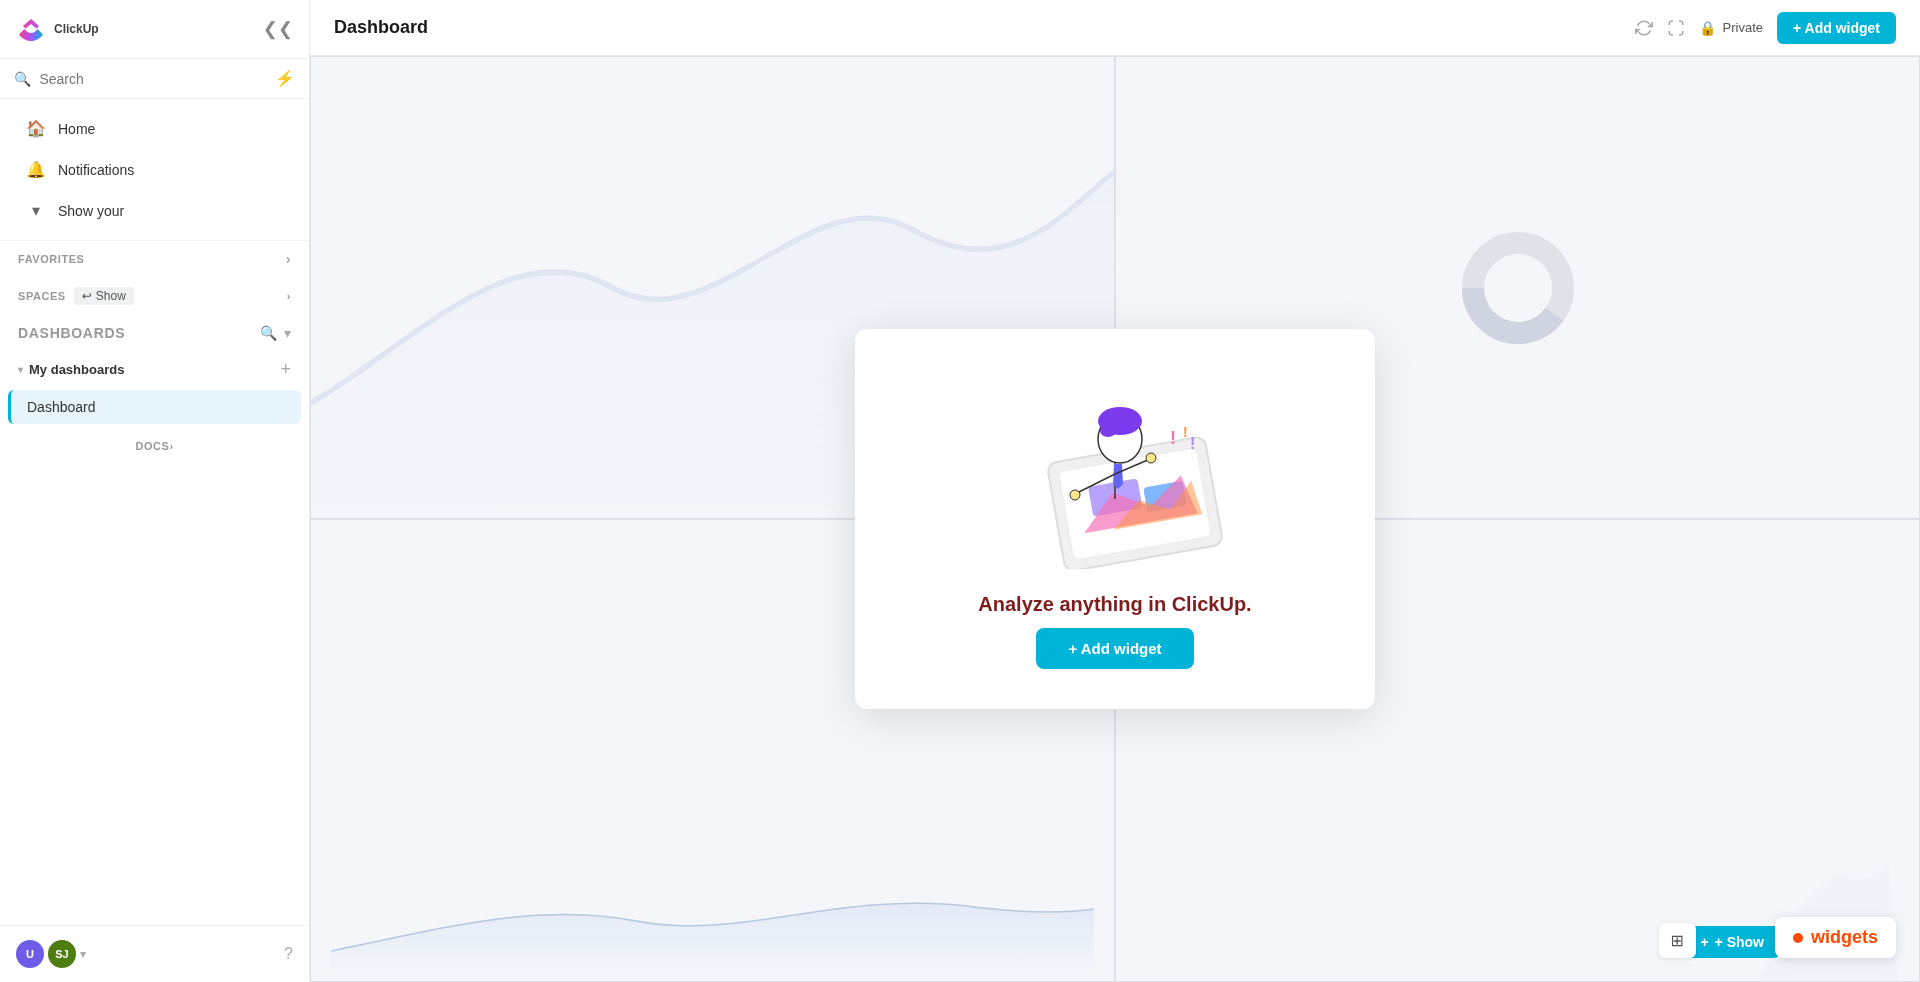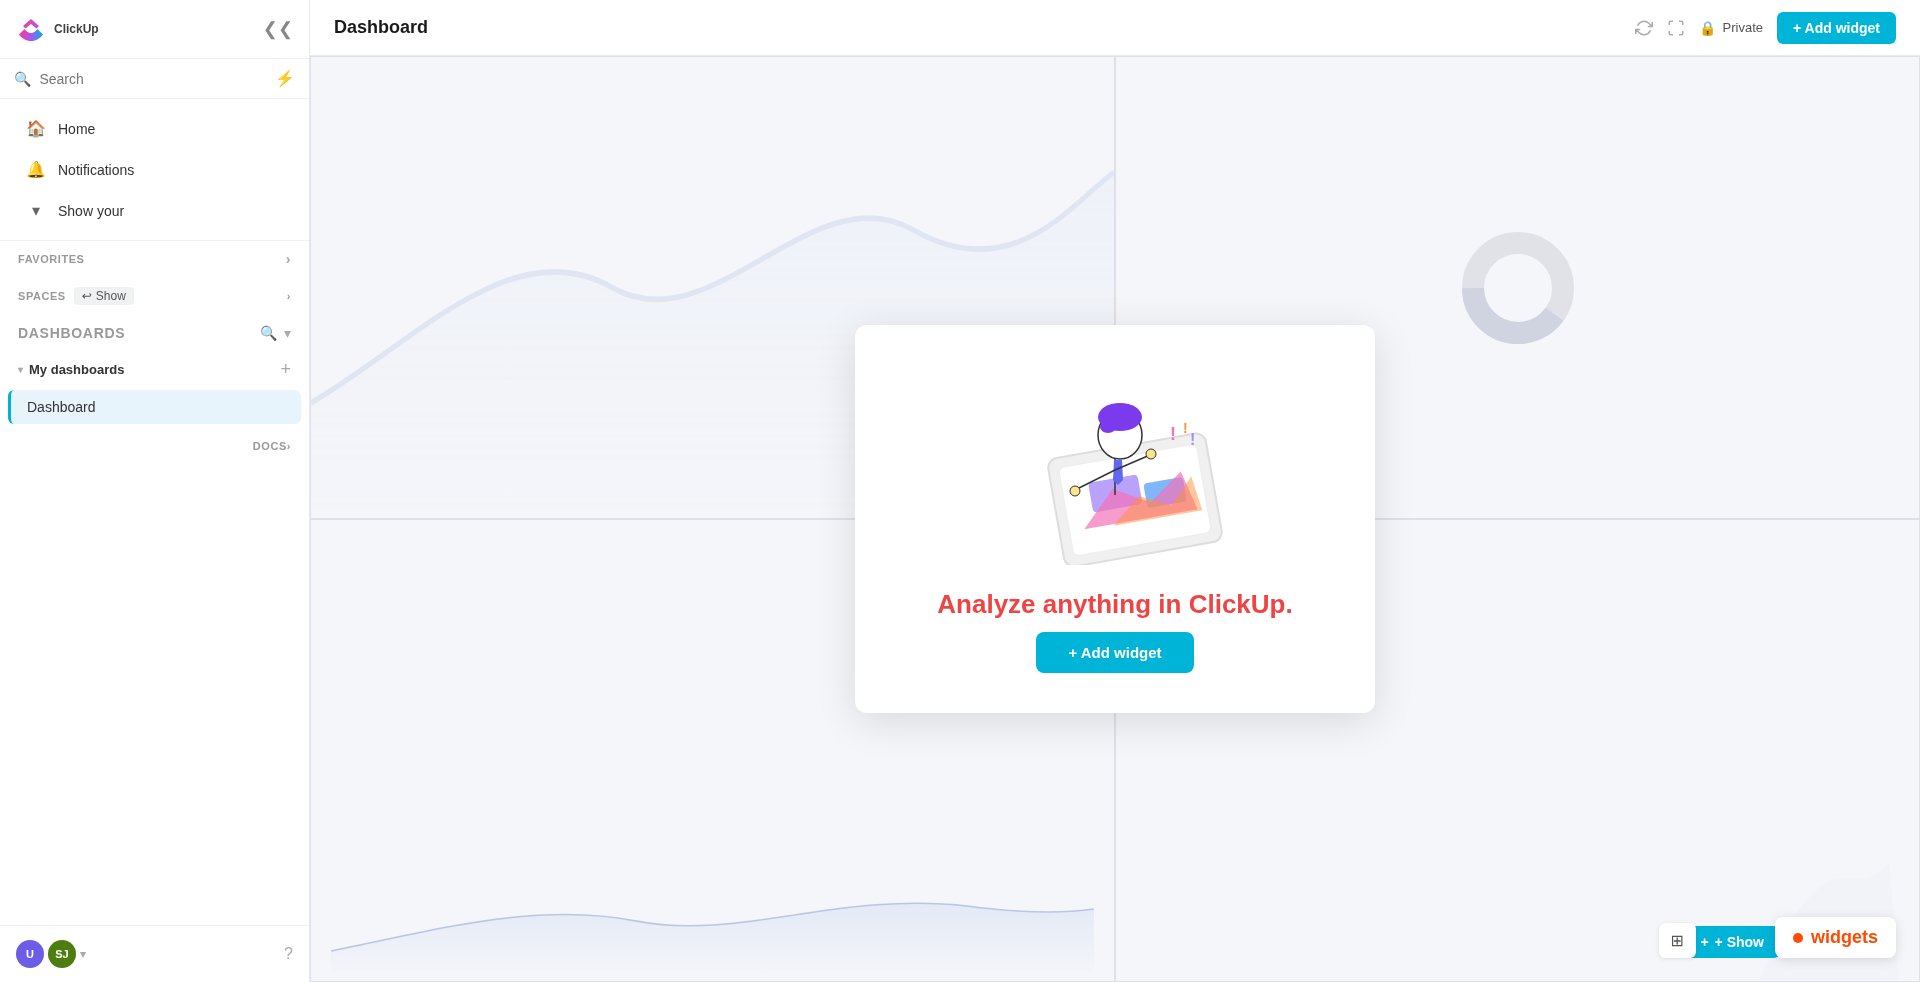--- a/index.html
+++ b/index.html
@@ -211,21 +211,21 @@
       font-size: 14px;
       color: #333;
       cursor: pointer;
       background: #e8f4fc;
       border-left: 3px solid #00b4d8;
     }
 
     .docs-section {
       display: flex;
       align-items: center;
-      justify-content: flex-end;
+      justify-content: center;
       padding: 10px 18px;
       font-size: 11px;
       font-weight: 700;
       color: #999;
       letter-spacing: 0.05em;
       text-transform: uppercase;
       cursor: pointer;
       margin-top: 4px;
     }
 
@@ -415,23 +415,23 @@
       z-index: 20;
     }
 
     .modal-illustration {
       width: 280px;
       height: 200px;
       margin: 0 auto 24px;
     }
 
     .modal-title {
-      font-size: 26px;
-      font-weight: 700;
-      color: #ef4444;
+      font-size: 20px;
+      font-weight: 700;
+      color: #7f1d1d;
       margin-bottom: 12px;
     }
 
     .modal-desc {
       font-size: 14px;
       color: #666;
       line-height: 1.6;
       margin-bottom: 28px;
     }
 

